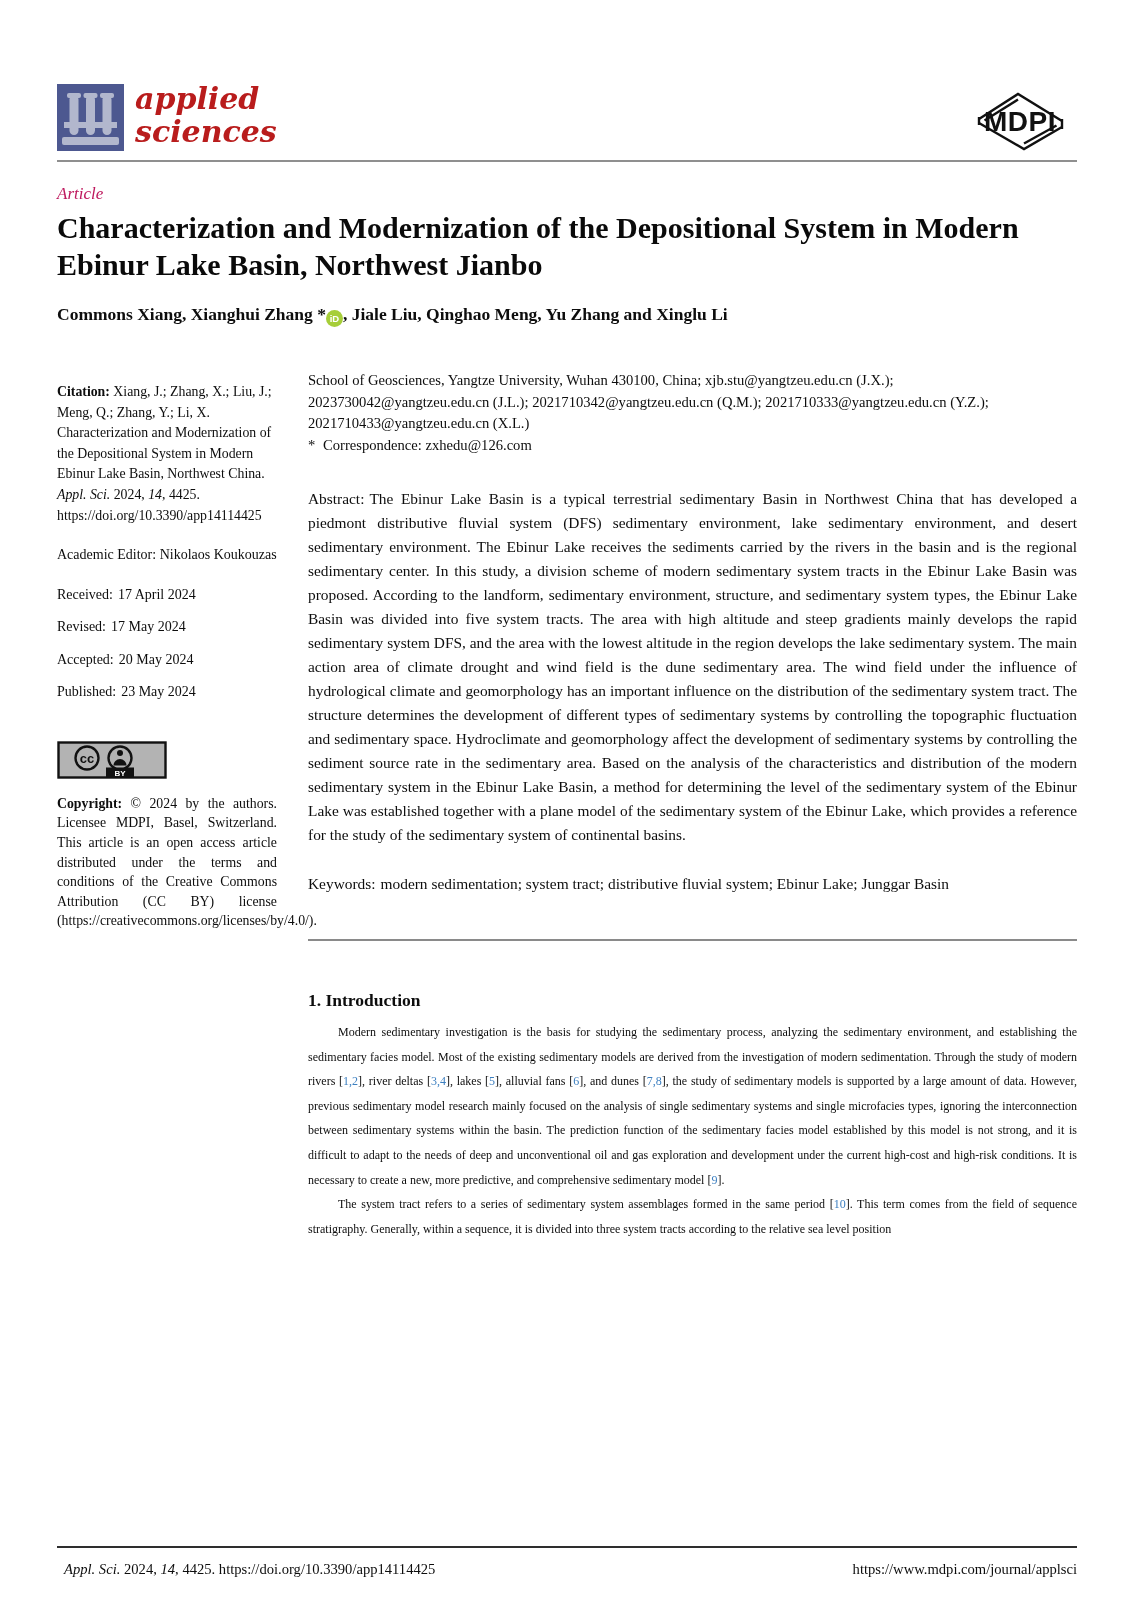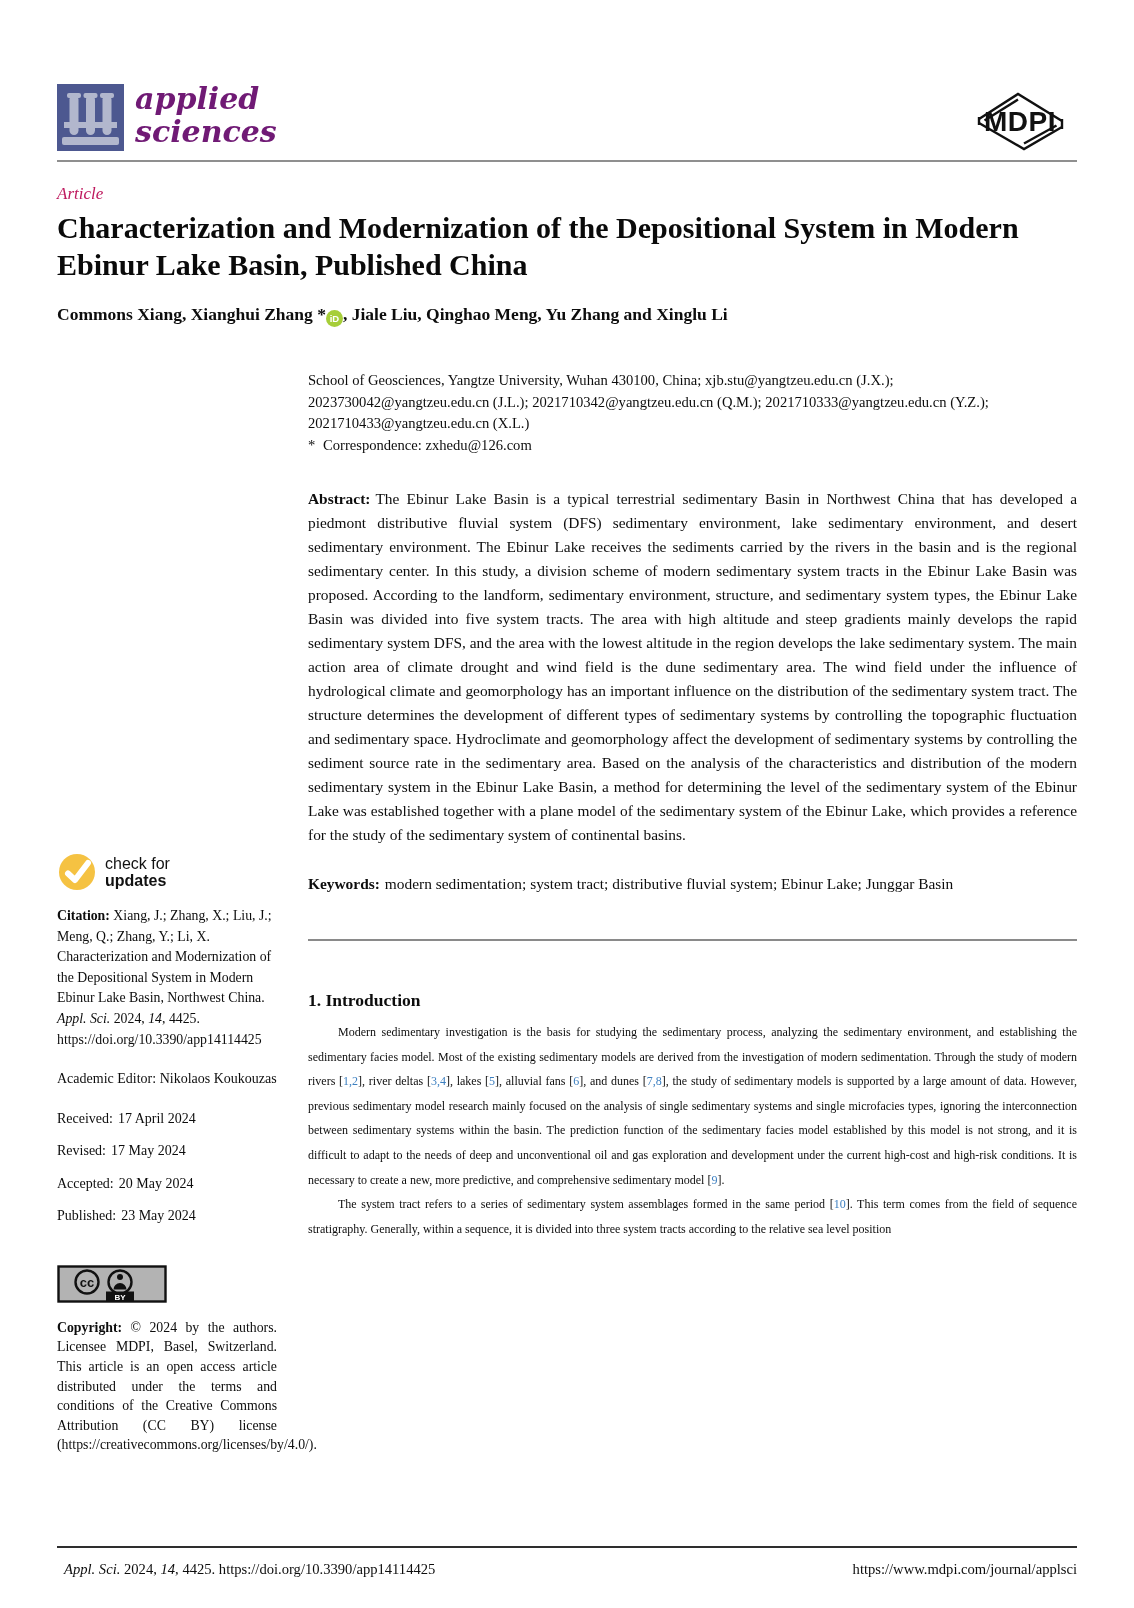--- a/index.html
+++ b/index.html
@@ -4,21 +4,21 @@
 <style>
   html,body{margin:0;padding:0;background:#ffffff;}
   .page{position:relative;width:1134px;height:1608px;background:#fff;overflow:hidden;
         font-family:"Liberation Serif",serif;color:#0d0d0d;}
 
   
   .header{position:absolute;top:84px;left:57px;right:57px;height:70px;
           display:flex;justify-content:space-between;align-items:flex-start;}
   .jlogo{display:flex;align-items:flex-start;}
   .jlogo-text{margin-left:11px;font-family:"DejaVu Serif",serif;font-style:italic;
-              font-weight:600;font-size:30px;line-height:33px;color:#701a75;margin-top:-2px;}
+              font-weight:600;font-size:30px;line-height:33px;color:#b91c1c;margin-top:-2px;}
   .header-rule{position:absolute;top:160px;left:57px;right:57px;height:2px;background:#8f8f8f;}
 
   
   .title-block{position:absolute;top:184px;left:57px;right:57px;}
   .article-type{font-style:italic;font-size:17px;color:#be185d;}
   .title{margin:5px 0 0;font-size:30px;line-height:37px;font-weight:bold;color:#0a0a0a;max-width:1010px;}
   .authors{margin-top:21px;font-size:17.5px;font-weight:bold;}
   .orcid{display:inline-flex;justify-content:center;align-items:center;width:17px;height:17px;
          border-radius:50%;background:#a6ce39;color:#fff;font-family:"Liberation Sans",sans-serif;
          font-size:9.5px;font-weight:bold;vertical-align:-2px;}
@@ -43,21 +43,21 @@
   .date-row .val{margin-left:5px;}
   .cc-badge{margin-top:36px;display:block;}
   .copyright{margin:15px 0 0;line-height:19.6px;text-align:justify;}
   .copyright .lbl{font-weight:bold;}
 
   
   .affiliation{margin:2px 0 0;font-size:14.6px;line-height:21.5px;}
   .correspondence{display:flex;font-size:14.6px;line-height:21.5px;}
   .correspondence .star{width:15px;flex:none;}
   .abstract{margin:31px 0 0;font-size:15.4px;line-height:24px;text-align:justify;}
-  .para-label{font-weight:bold;margin-right:5px;}
+  .para-label{font-weight:normal;margin-right:5px;}
   .keywords{margin:25px 0 0;font-size:15.4px;line-height:24px;text-align:justify;}
   .kw-rule{margin-top:43px;height:2px;background:#8a8a8a;}
   .section-heading{margin:49px 0 0;font-size:17.5px;font-weight:bold;}
   .body-p{margin:9px 0 0;font-size:12px;line-height:24.6px;text-align:justify;text-indent:30px;}
   .body-p + .body-p{margin-top:0;}
   .ref{color:#3c7fc0;cursor:pointer;}
 
   
   .footer-rule{position:absolute;top:1546px;left:57px;right:57px;height:2px;background:#2e2e2e;}
   .footer{position:absolute;top:1561px;left:64px;right:57px;display:flex;
@@ -97,40 +97,30 @@
         <path d="M14,33 L14,41"></path>
         <path d="M97,35 L97,45"></path>
       </g>
       <text x="55" y="47" text-anchor="middle" font-family="Liberation Sans, sans-serif" font-size="28" font-weight="bold" fill="#111" letter-spacing="0.5">MDPI</text>
     </svg>
   </div>
   <div class="header-rule"></div>
 
   <div class="title-block">
     <div class="article-type">Article</div>
-    <h1 class="title">Characterization and Modernization of the Depositional System in Modern Ebinur Lake Basin, Published China</h1>
+    <h1 class="title">Characterization and Modernization of the Depositional System in Modern Ebinur Lake Basin, Northwest Jianbo</h1>
     <div class="authors">
       <span>Commons Xiang, Xianghui Zhang *</span><span class="orcid">iD</span><span>, Jiale Liu, Qinghao Meng, Yu Zhang and Xinglu Li</span>
     </div>
   </div>
 
   <div class="columns">
 
     <aside class="sidebar">
 
-      <div class="update-badge">
-        <svg width="40" height="40" viewBox="0 0 40 40">
-          <circle cx="20" cy="20" r="18" fill="#f5c242"></circle>
-          <path d="M11,21.5 L18,28 L31,11" fill="none" stroke="#fff" stroke-width="6" stroke-linecap="round" stroke-linejoin="round"></path>
-        </svg>
-        <div class="update-text">
-          <div class="b1">check for</div>
-          <div class="b2">updates</div>
-        </div>
-      </div>
 
       <p class="citation"><span class="lbl">Citation: </span><span>Xiang, J.; Zhang, X.; Liu, J.; Meng, Q.; Zhang, Y.; Li, X. Characterization and Modernization of the Depositional System in Modern Ebinur Lake Basin, Northwest China. </span><span class="it">Appl. Sci. </span><span class="bd">2024</span><span>, </span><span class="it">14</span><span>, 4425. </span><span>https://doi.org/10.3390/app14114425</span></p>
 
       <p class="editor"><span>Academic Editor: </span><span>Nikolaos Koukouzas</span></p>
 
       <div class="dates">
         <div class="date-row"><span class="lbl">Received:</span><span class="val">17 April 2024</span></div>
         <div class="date-row"><span class="lbl">Revised:</span><span class="val">17 May 2024</span></div>
         <div class="date-row"><span class="lbl">Accepted:</span><span class="val">20 May 2024</span></div>
         <div class="date-row"><span class="lbl">Published:</span><span class="val">23 May 2024</span></div>

